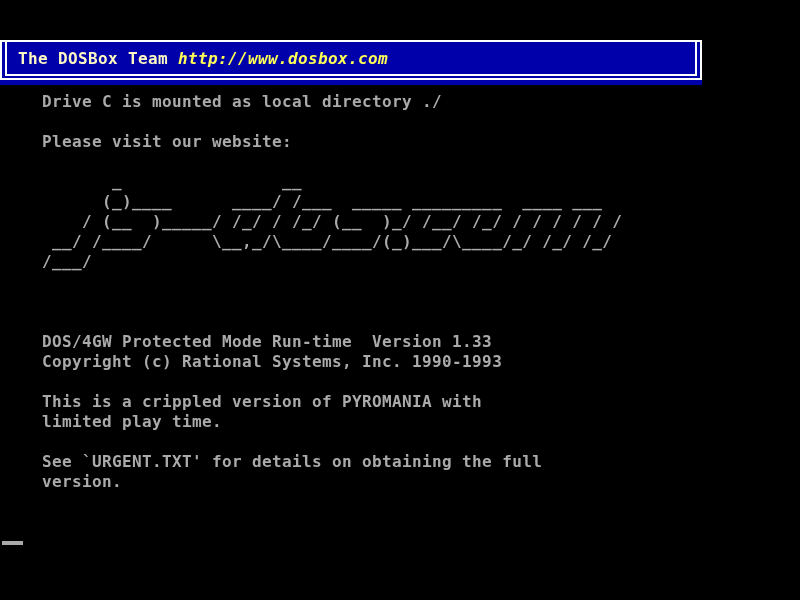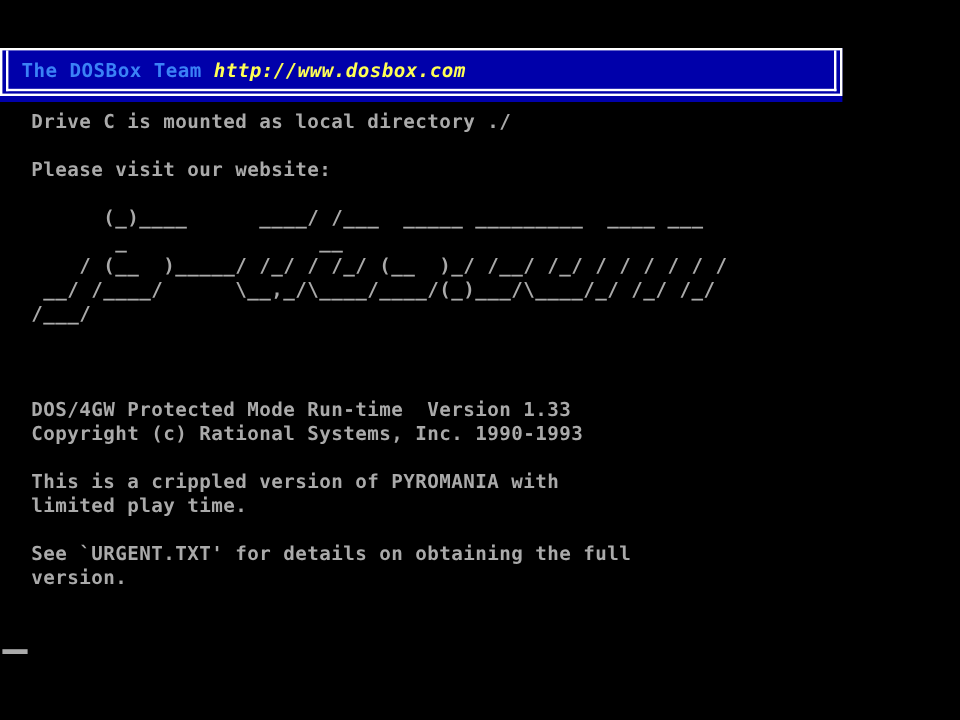--- a/index.html
+++ b/index.html
@@ -10,38 +10,38 @@
     overflow:hidden;
     font-family:"DejaVu Sans Mono", monospace;
     font-weight:bold;
     font-size:16px;
     letter-spacing:0.37px;
     line-height:20px;
     color:#AAAAAA;
     cursor:default;
   }
   pre{margin:0;font:inherit;letter-spacing:inherit;line-height:inherit;white-space:pre;}
-  .abs{position:absolute;left:0;padding-left:26px;}
+  .abs{position:absolute;left:16px;padding-left:26px;}
   
   .banner{
     position:absolute;left:0;top:40px;width:702px;height:45px;
     background:#0000AA;
   }
   .banner .b-out{
     position:absolute;left:0;top:0;width:702px;height:40px;
     border:2px solid #FFFFFF;box-sizing:border-box;
   }
   .banner .b-in{
     position:absolute;left:5px;top:2px;width:692px;height:34px;
     border:2px solid #FFFFFF;border-top:none;box-sizing:border-box;
   }
   .banner-text{
     position:absolute;left:18px;top:11px;line-height:16px;
   }
-  .team{color:#3b82f6;}
+  .team{color:#fef9c3;}
   .url{color:#FFFF55;font-style:italic;}
   
   .cursor{
     position:absolute;left:2px;top:541px;width:21px;height:4px;
     background:#AAAAAA;
   }
 </style>
 </head>
 <body>
 
@@ -50,22 +50,22 @@
   <div class="banner">
     <div class="b-out"></div>
     <div class="b-in"></div>
     <pre class="banner-text"><span class="team">The DOSBox Team </span><span class="url">http://www.dosbox.com</span></pre>
   </div>
 
   <pre class="abs" style="top:92px">Drive C is mounted as local directory ./</pre>
   <pre class="abs" style="top:132px">Please visit our website:</pre>
 
   <div class="abs" style="top:172px">
+    <pre>       _                __</pre>
     <pre>      (_)____      ____/ /___  _____ _________  ____ ___</pre>
-    <pre>       _                __</pre>
     <pre>    / (__  )_____/ /_/ / /_/ (__  )_/ /__/ /_/ / / / / / /</pre>
     <pre> __/ /____/      \__,_/\____/____/(_)___/\____/_/ /_/ /_/</pre>
     <pre>/___/</pre>
   </div>
 
   <pre class="abs" style="top:332px">DOS/4GW Protected Mode Run-time  Version 1.33</pre>
   <pre class="abs" style="top:352px">Copyright (c) Rational Systems, Inc. 1990-1993</pre>
 
   <pre class="abs" style="top:392px">This is a crippled version of PYROMANIA with</pre>
   <pre class="abs" style="top:412px">limited play time.</pre>

